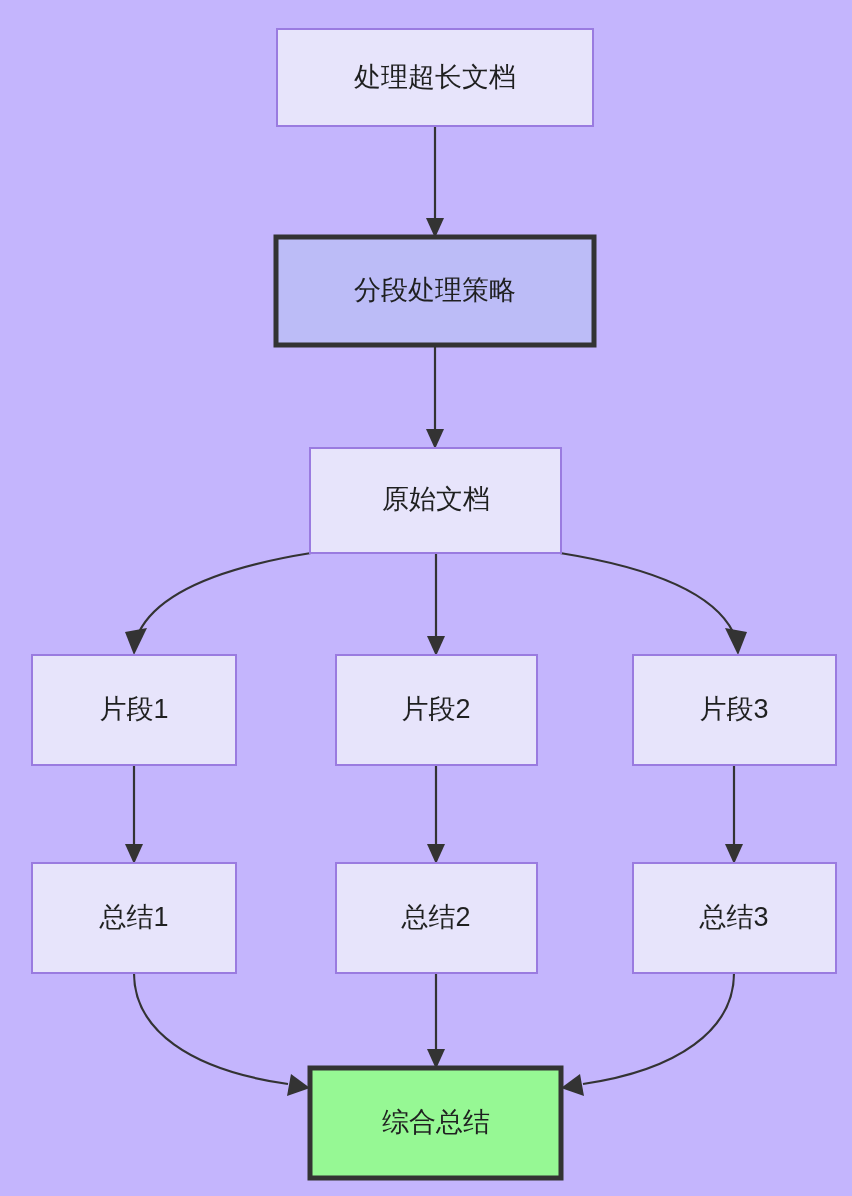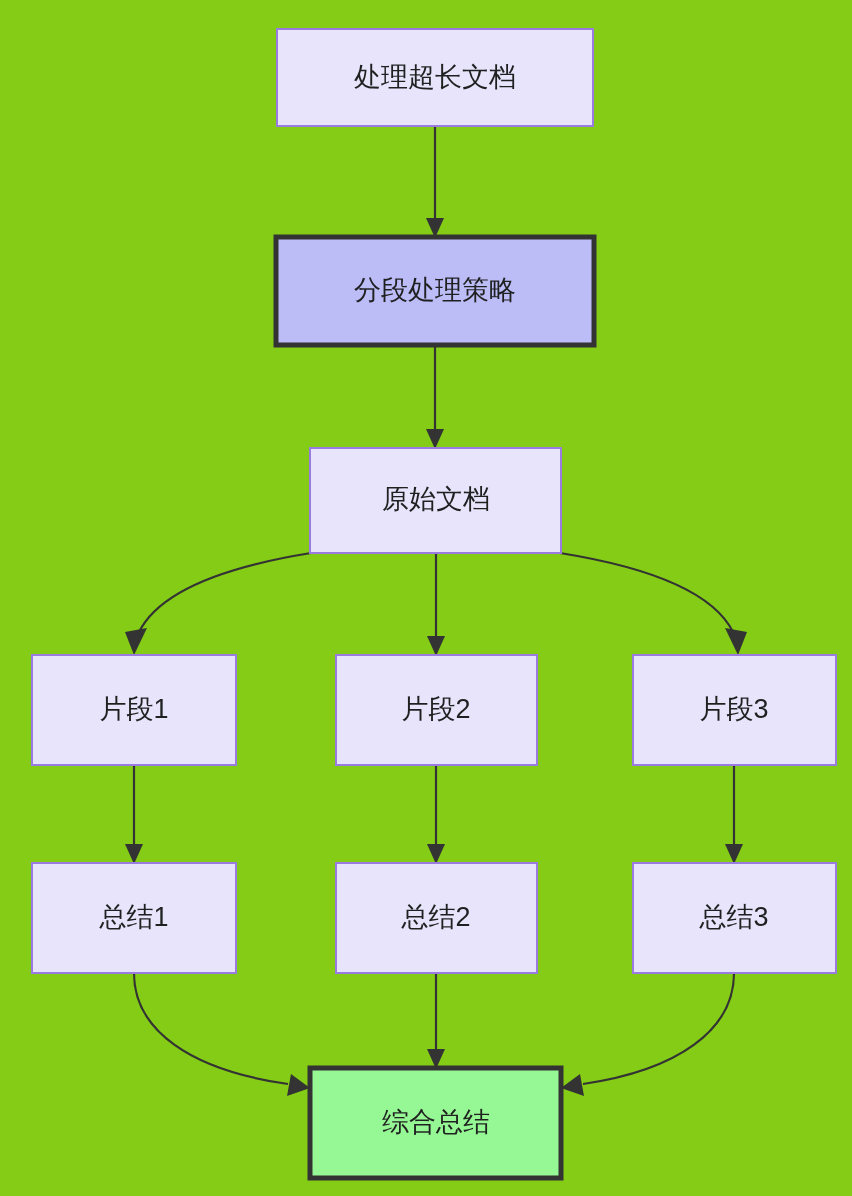--- a/index.html
+++ b/index.html
@@ -10,21 +10,21 @@
   body {
     width: 852px;
     height: 1196px;
     font-family: "Liberation Sans", "DejaVu Sans", sans-serif;
     overflow: hidden;
   }
   #flowchart-canvas {
     position: relative;
     width: 852px;
     height: 1196px;
-    background: #84cc16;
+    background: #c4b5fd;
   }
   svg.diagram {
     position: absolute;
     top: 0;
     left: 0;
     width: 852px;
     height: 1196px;
     display: block;
   }
   .node-rect {

